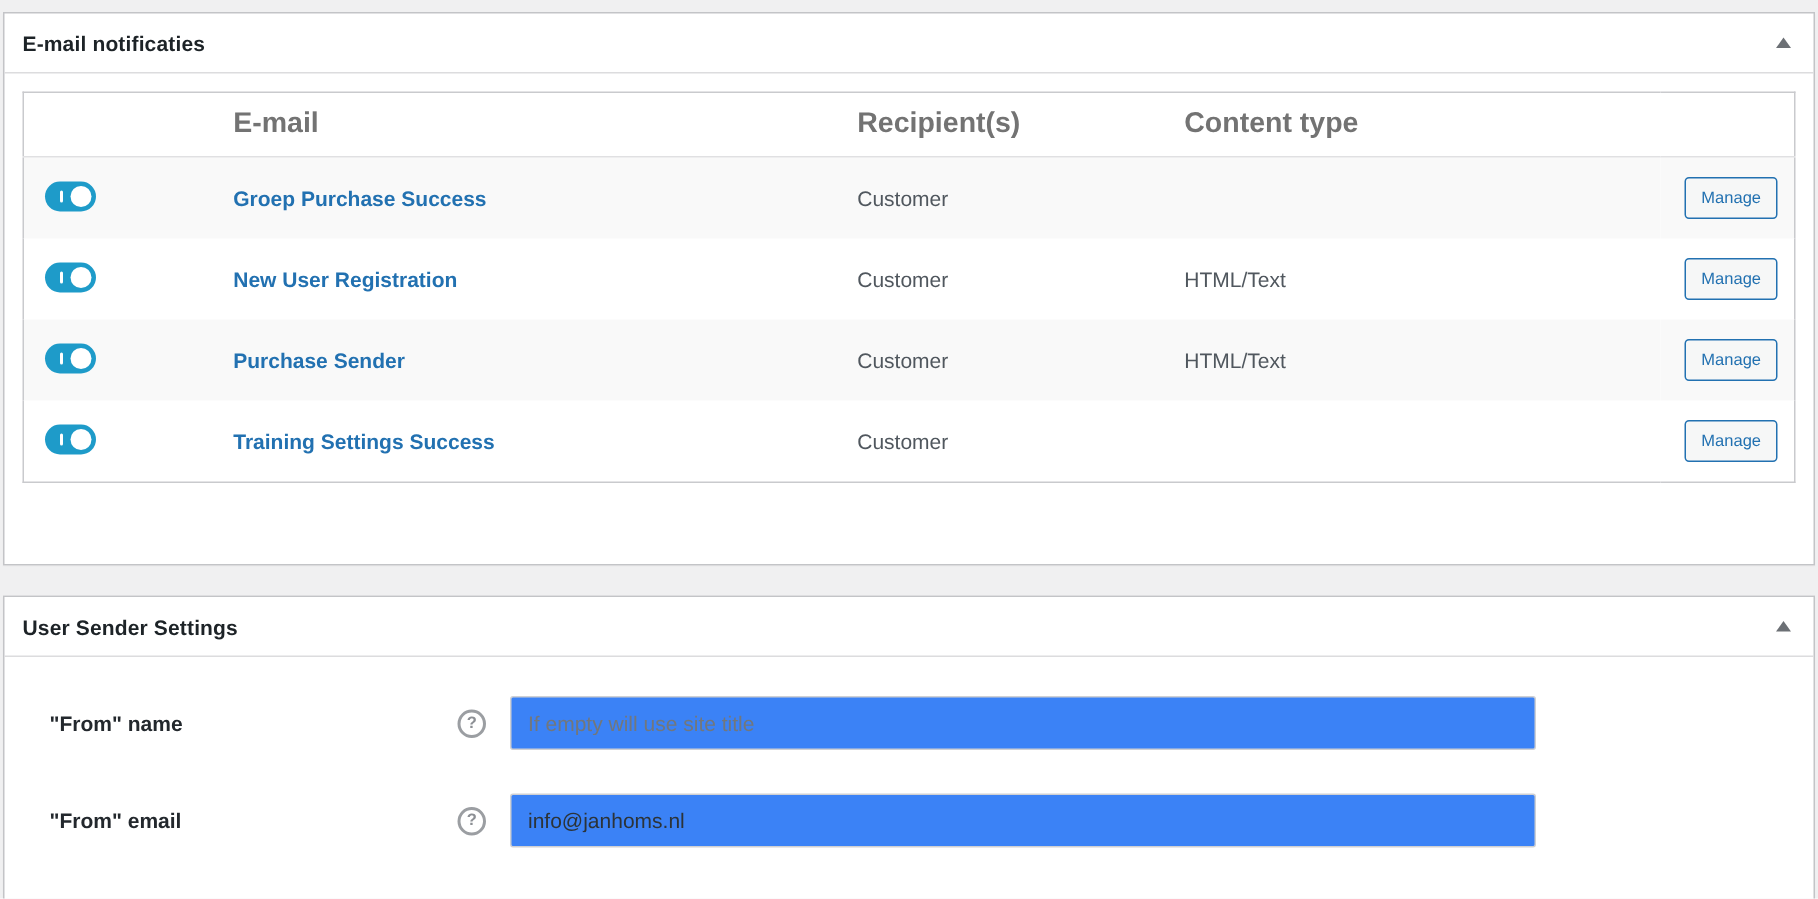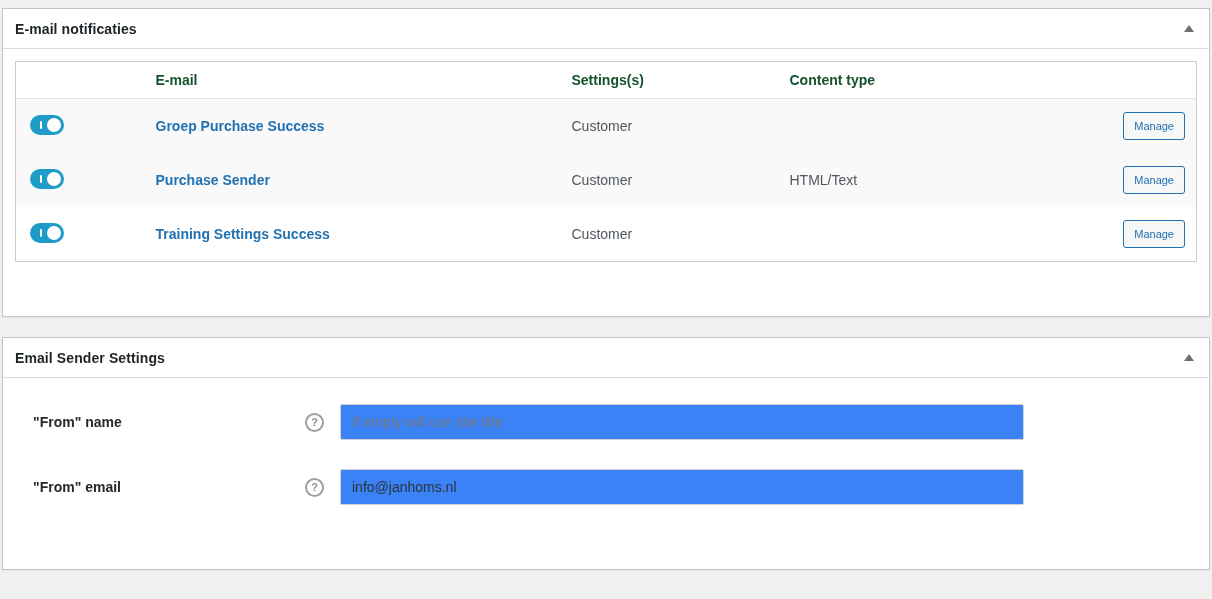--- a/index.html
+++ b/index.html
@@ -51,23 +51,23 @@
   .inside { padding: 12px; }
   .inside.table-wrap { padding-bottom: 54px; }
   table.email-table {
     width: 100%;
     border-collapse: collapse;
     border: 1px solid #c9cacd;
     table-layout: fixed;
   }
   .email-table th {
     text-align: left;
-    font-size: 14px;
-    font-weight: bold;
-    color: #14532d;
+    font-size: 19px;
+    font-weight: bold;
+    color: #737373;
     padding: 10px 0;
     background: #fff;
     border-bottom: 1px solid #e0e0e2;
   }
   .email-table td {
     padding: 13px 0;
     font-size: 14px;
     color: #50575e;
     vertical-align: middle;
     height: 46px;
@@ -172,36 +172,48 @@
       <button class="handle-btn">
         <span class="tri-up"></span>
       </button>
     </header>
     <div class="inside table-wrap">
       <table class="email-table">
         <thead>
           <tr>
             <th class="c-toggle"></th>
             <th class="c-email">E-mail</th>
-            <th class="c-recip">Settings(s)</th>
+            <th class="c-recip">Recipient(s)</th>
             <th class="c-content">Content type</th>
             <th class="c-manage"></th>
           </tr>
         </thead>
         <tbody>
           <tr class="alt">
             <td class="c-toggle">
               <span class="toggle">
                 <span class="bar"></span>
                 <span class="knob"></span>
               </span>
             </td>
             <td class="c-email"><a href="#" class="email-link">Groep Purchase Success</a></td>
             <td class="c-recip">Customer</td>
             <td class="c-content"></td>
+            <td class="c-manage"><button class="manage-btn">Manage</button></td>
+          </tr>
+          <tr>
+            <td class="c-toggle">
+              <span class="toggle">
+                <span class="bar"></span>
+                <span class="knob"></span>
+              </span>
+            </td>
+            <td class="c-email"><a href="#" class="email-link">New User Registration</a></td>
+            <td class="c-recip">Customer</td>
+            <td class="c-content">HTML/Text</td>
             <td class="c-manage"><button class="manage-btn">Manage</button></td>
           </tr>
           <tr class="alt">
             <td class="c-toggle">
               <span class="toggle">
                 <span class="bar"></span>
                 <span class="knob"></span>
               </span>
             </td>
             <td class="c-email"><a href="#" class="email-link">Purchase Sender</a></td>
@@ -221,21 +233,21 @@
             <td class="c-content"></td>
             <td class="c-manage"><button class="manage-btn">Manage</button></td>
           </tr>
         </tbody>
       </table>
     </div>
   </section>
 
   <section class="postbox">
     <header class="postbox-header">
-      <h2>Email Sender Settings</h2>
+      <h2>User Sender Settings</h2>
       <button class="handle-btn">
         <span class="tri-up"></span>
       </button>
     </header>
     <div class="sender-form">
 
       <label class="field-label">"From" name</label>
       <span class="help">?</span>
       <input type="text" class="text-input" placeholder="If empty will use site title" style="">
 

